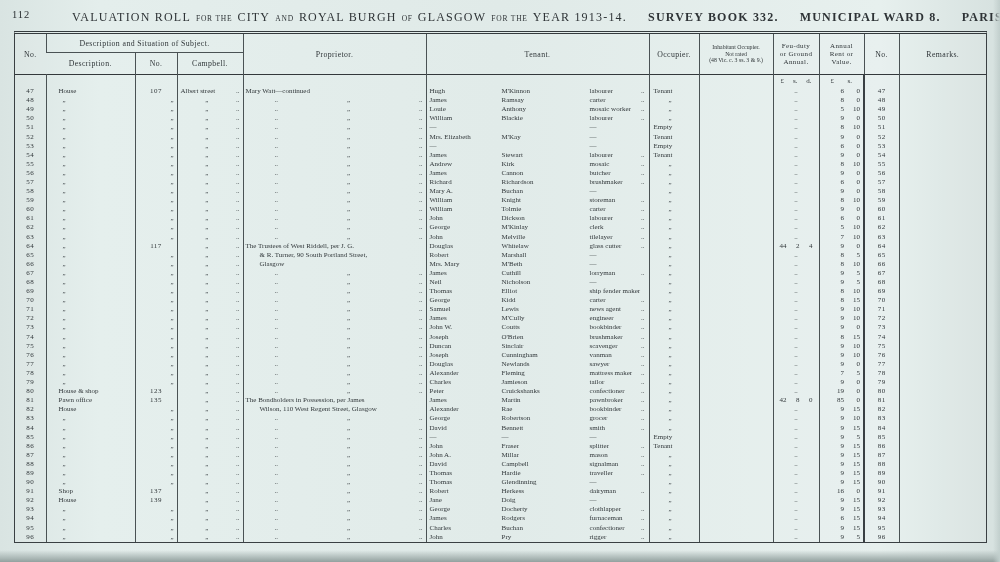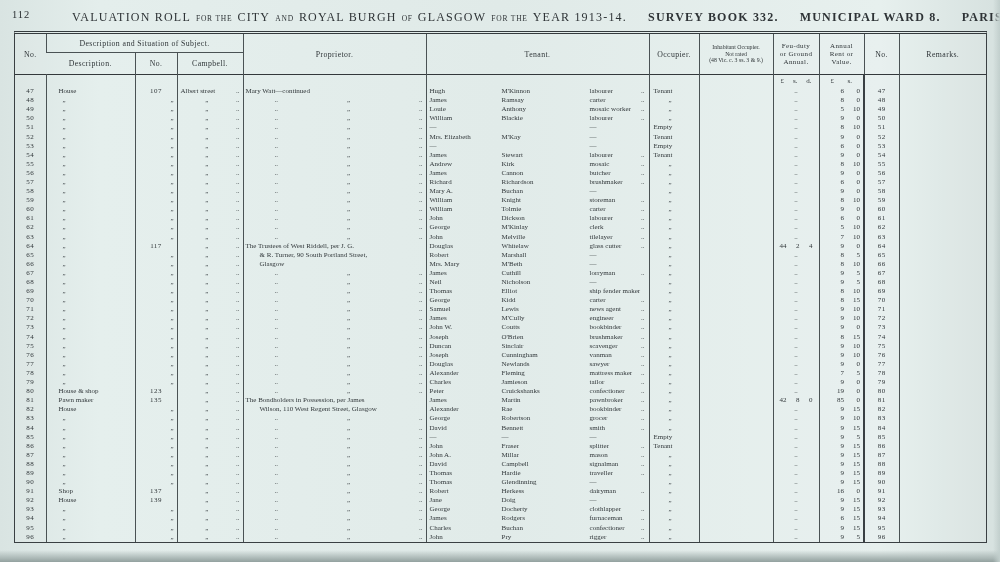--- a/index.html
+++ b/index.html
@@ -1656,21 +1656,21 @@
           </td>
           <td class="b-heavy">
             <span class="num">80</span>
           </td>
           <td></td>
         </tr>
         <tr>
           <td>
             <span class="num">81</span>
           </td>
-          <td><span class="desc-t">Pawn maker</span></td>
+          <td><span class="desc-t">Pawn office</span></td>
           <td>
             <span class="num">135</span>
           </td>
           <td>
             <div class="cell-flex">
               <span class="sit-main c">„</span>
               <span class="dots">..</span>
             </div>
           </td>
           <td><span class="prop-text">The Bondholders in Possession, per James</span></td>

